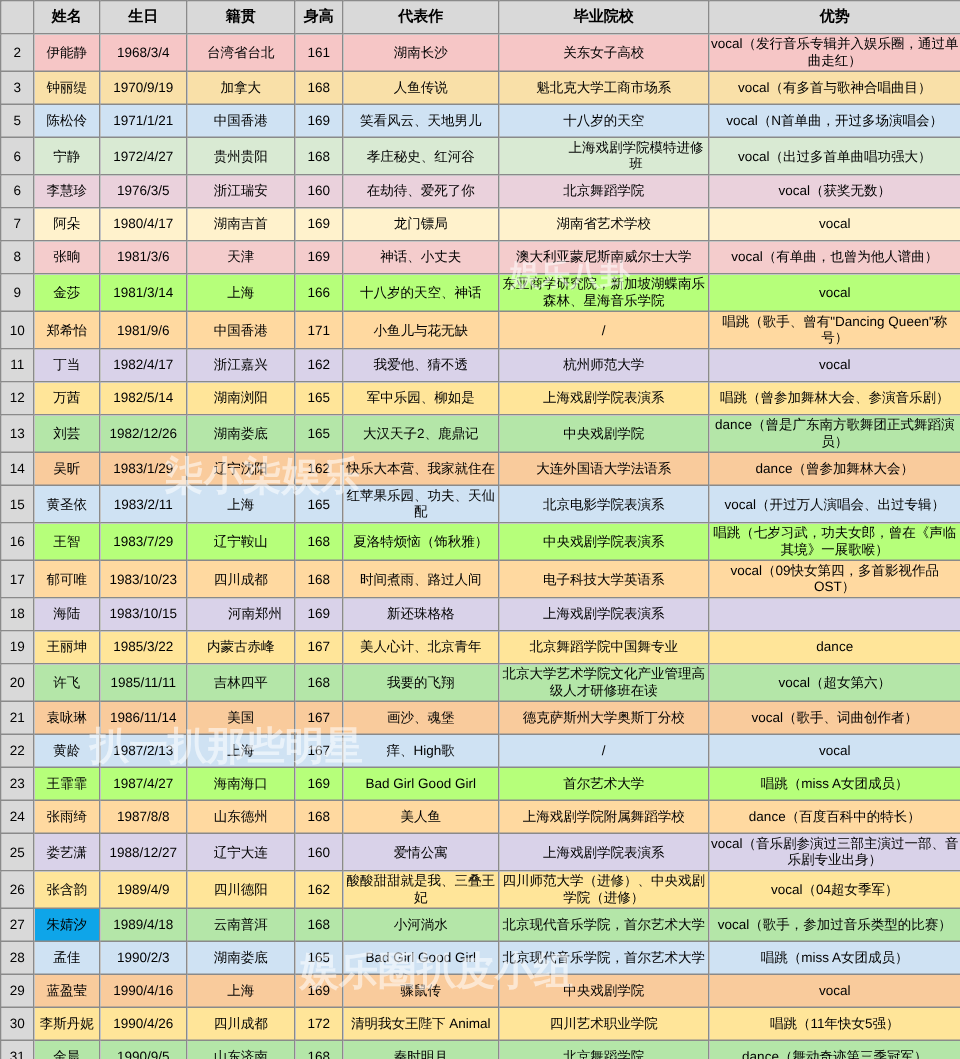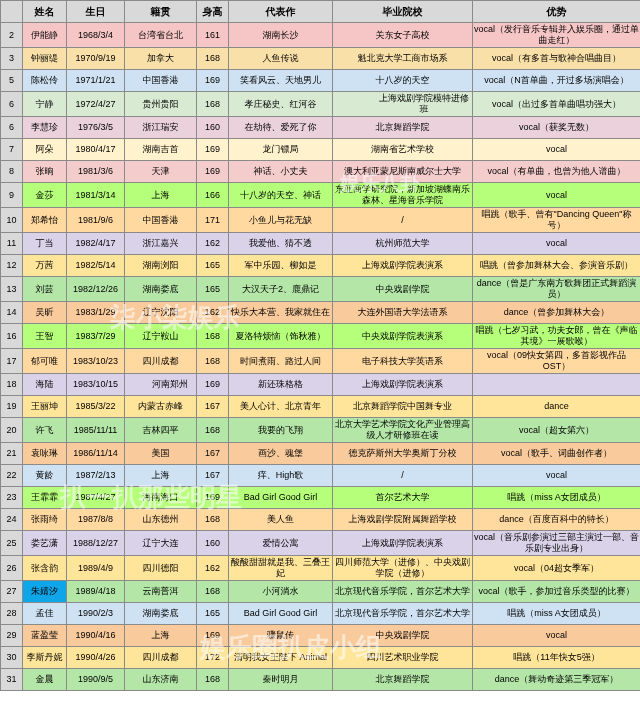--- a/index.html
+++ b/index.html
@@ -177,20 +177,30 @@
           <td class="idx" style="background: rgb(217, 217, 217);">14</td>
           <td style="background: rgb(249, 203, 156);">吴昕</td>
           <td style="background: rgb(249, 203, 156);">1983/1/29</td>
           <td style="background: rgb(249, 203, 156);">辽宁沈阳</td>
           <td style="background: rgb(249, 203, 156);">162</td>
           <td style="background: rgb(249, 203, 156);">快乐大本营、我家就住在</td>
           <td style="background: rgb(249, 203, 156);">大连外国语大学法语系</td>
           <td style="background: rgb(249, 203, 156);">dance（曾参加舞林大会）</td>
         </tr>
         <tr>
+          <td class="idx" style="background: rgb(217, 217, 217);">15</td>
+          <td style="background: rgb(207, 226, 243);">黄圣依</td>
+          <td style="background: rgb(207, 226, 243);">1983/2/11</td>
+          <td style="background: rgb(207, 226, 243);">上海</td>
+          <td style="background: rgb(207, 226, 243);">165</td>
+          <td style="background: rgb(207, 226, 243);">红苹果乐园、功夫、天仙配</td>
+          <td style="background: rgb(207, 226, 243);">北京电影学院表演系</td>
+          <td style="background: rgb(207, 226, 243);">vocal（开过万人演唱会、出过专辑）</td>
+        </tr>
+        <tr>
           <td class="idx" style="background: rgb(217, 217, 217);">16</td>
           <td style="background: rgb(182, 255, 122);">王智</td>
           <td style="background: rgb(182, 255, 122);">1983/7/29</td>
           <td style="background: rgb(182, 255, 122);">辽宁鞍山</td>
           <td style="background: rgb(182, 255, 122);">168</td>
           <td style="background: rgb(182, 255, 122);">夏洛特烦恼（饰秋雅）</td>
           <td style="background: rgb(182, 255, 122);">中央戏剧学院表演系</td>
           <td style="background: rgb(182, 255, 122);">唱跳（七岁习武，功夫女郎，曾在《声临其境》一展歌喉）</td>
         </tr>
         <tr>

